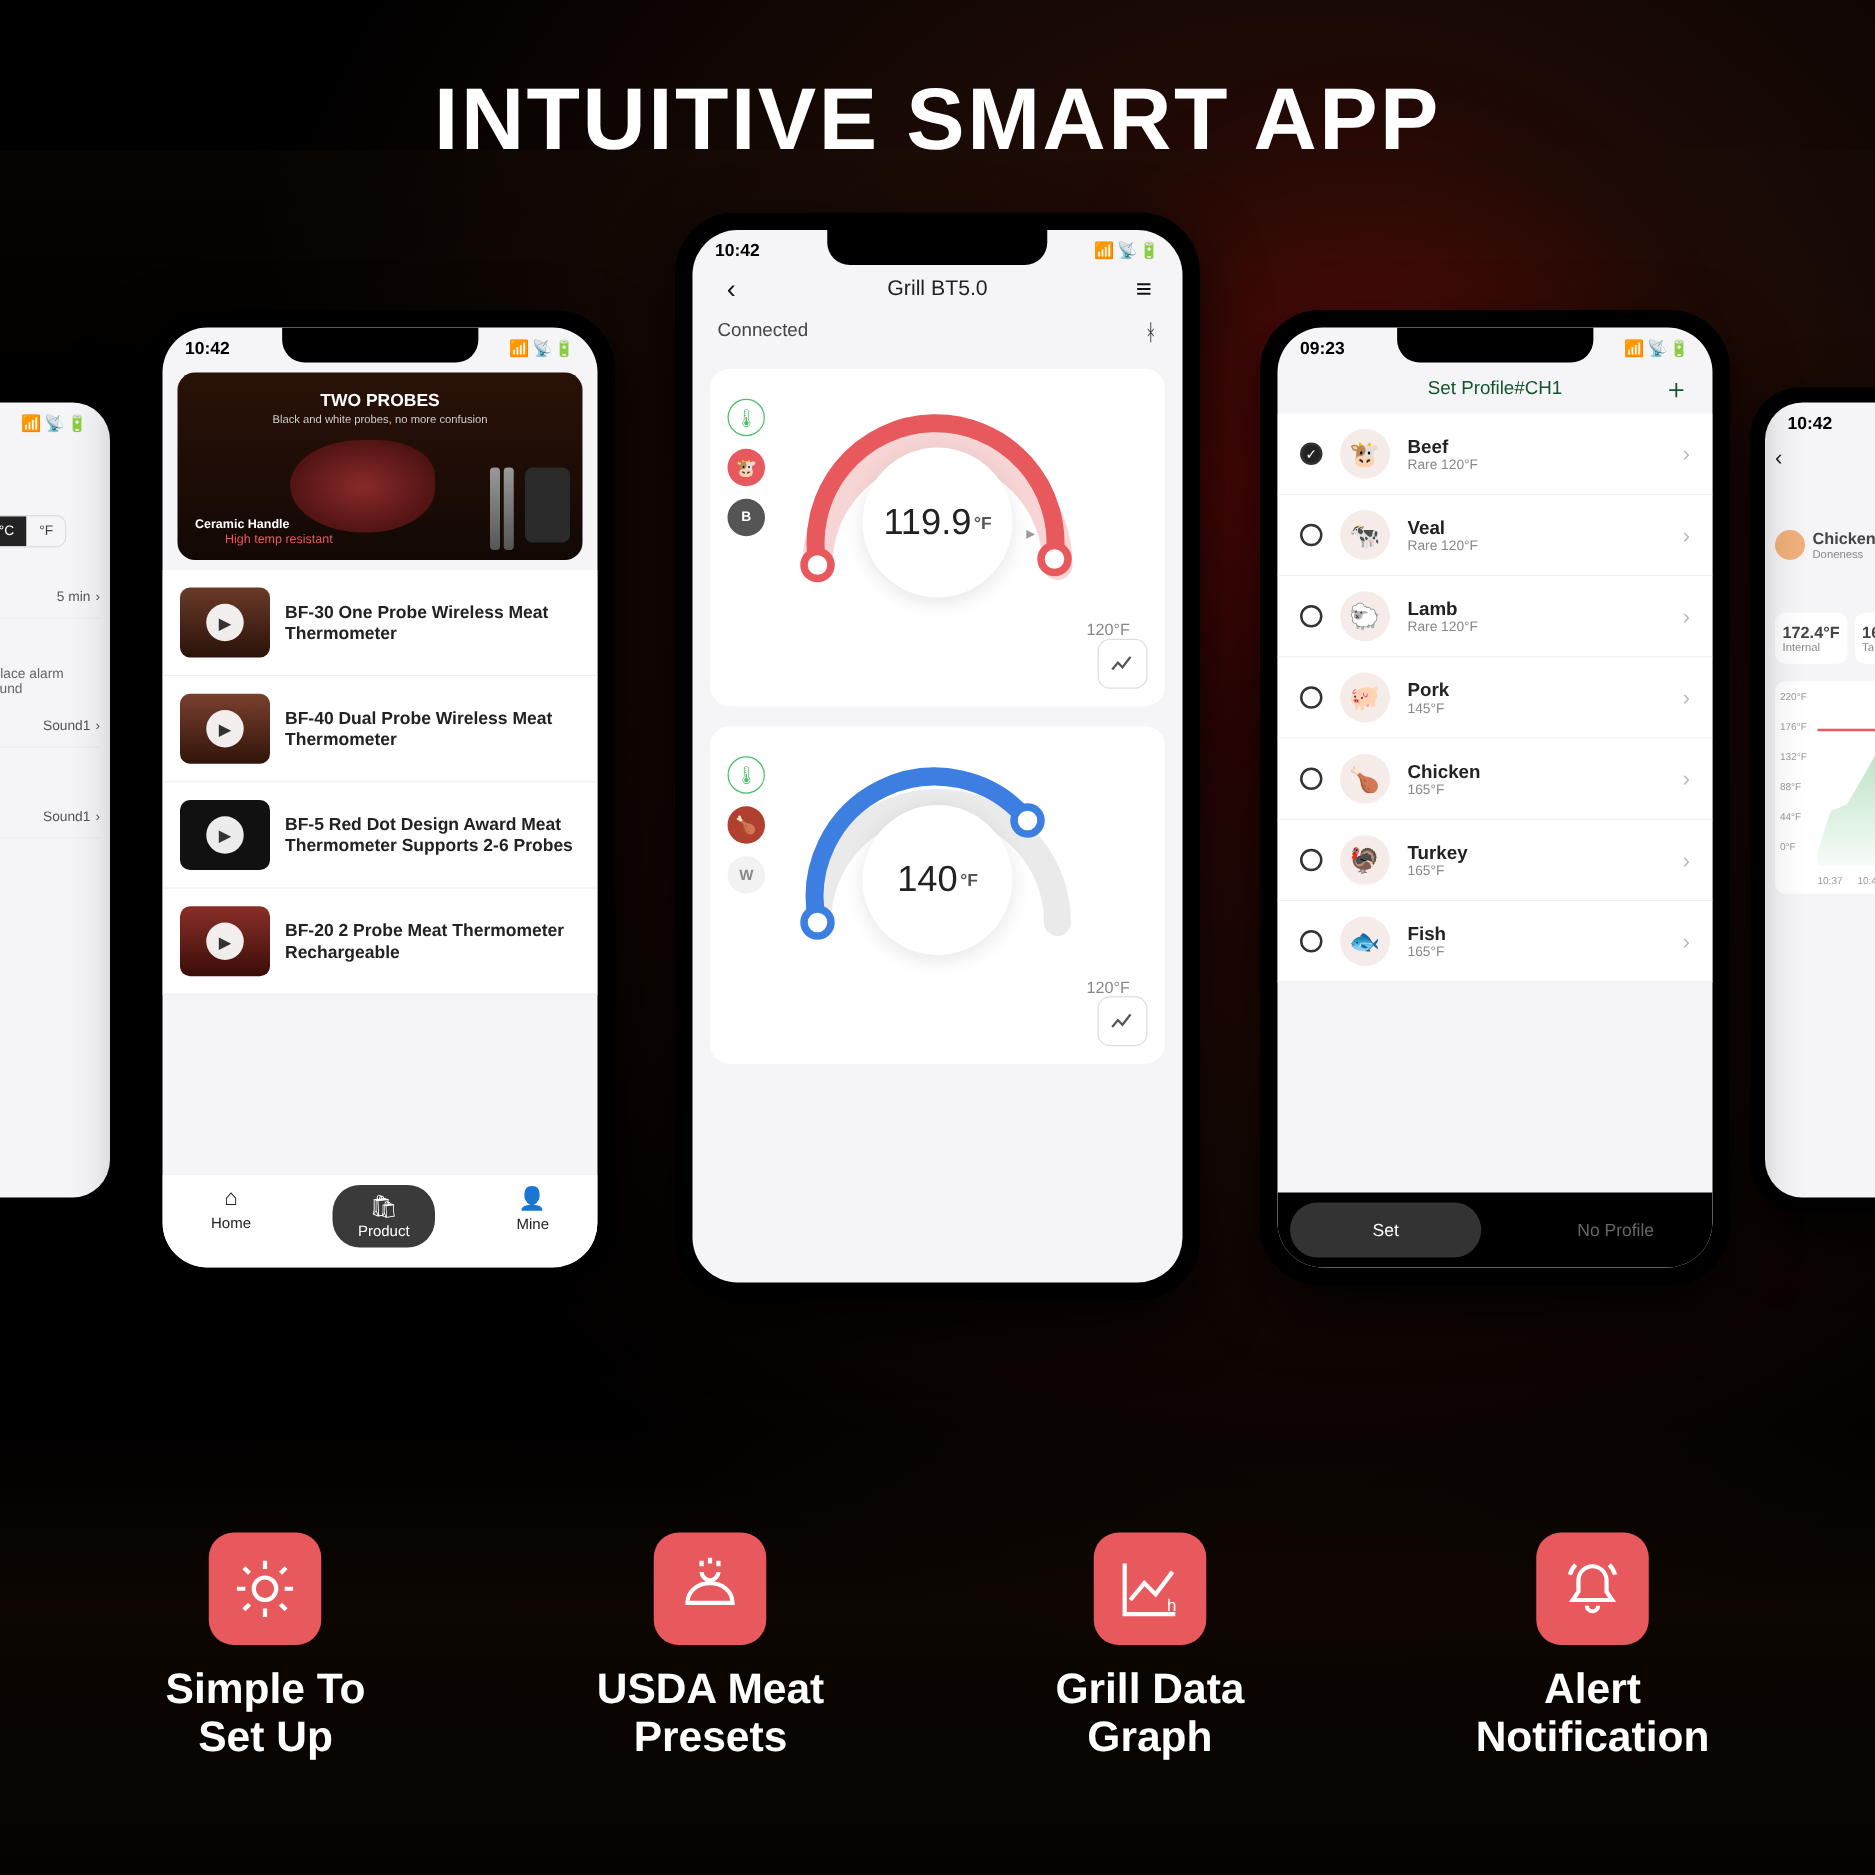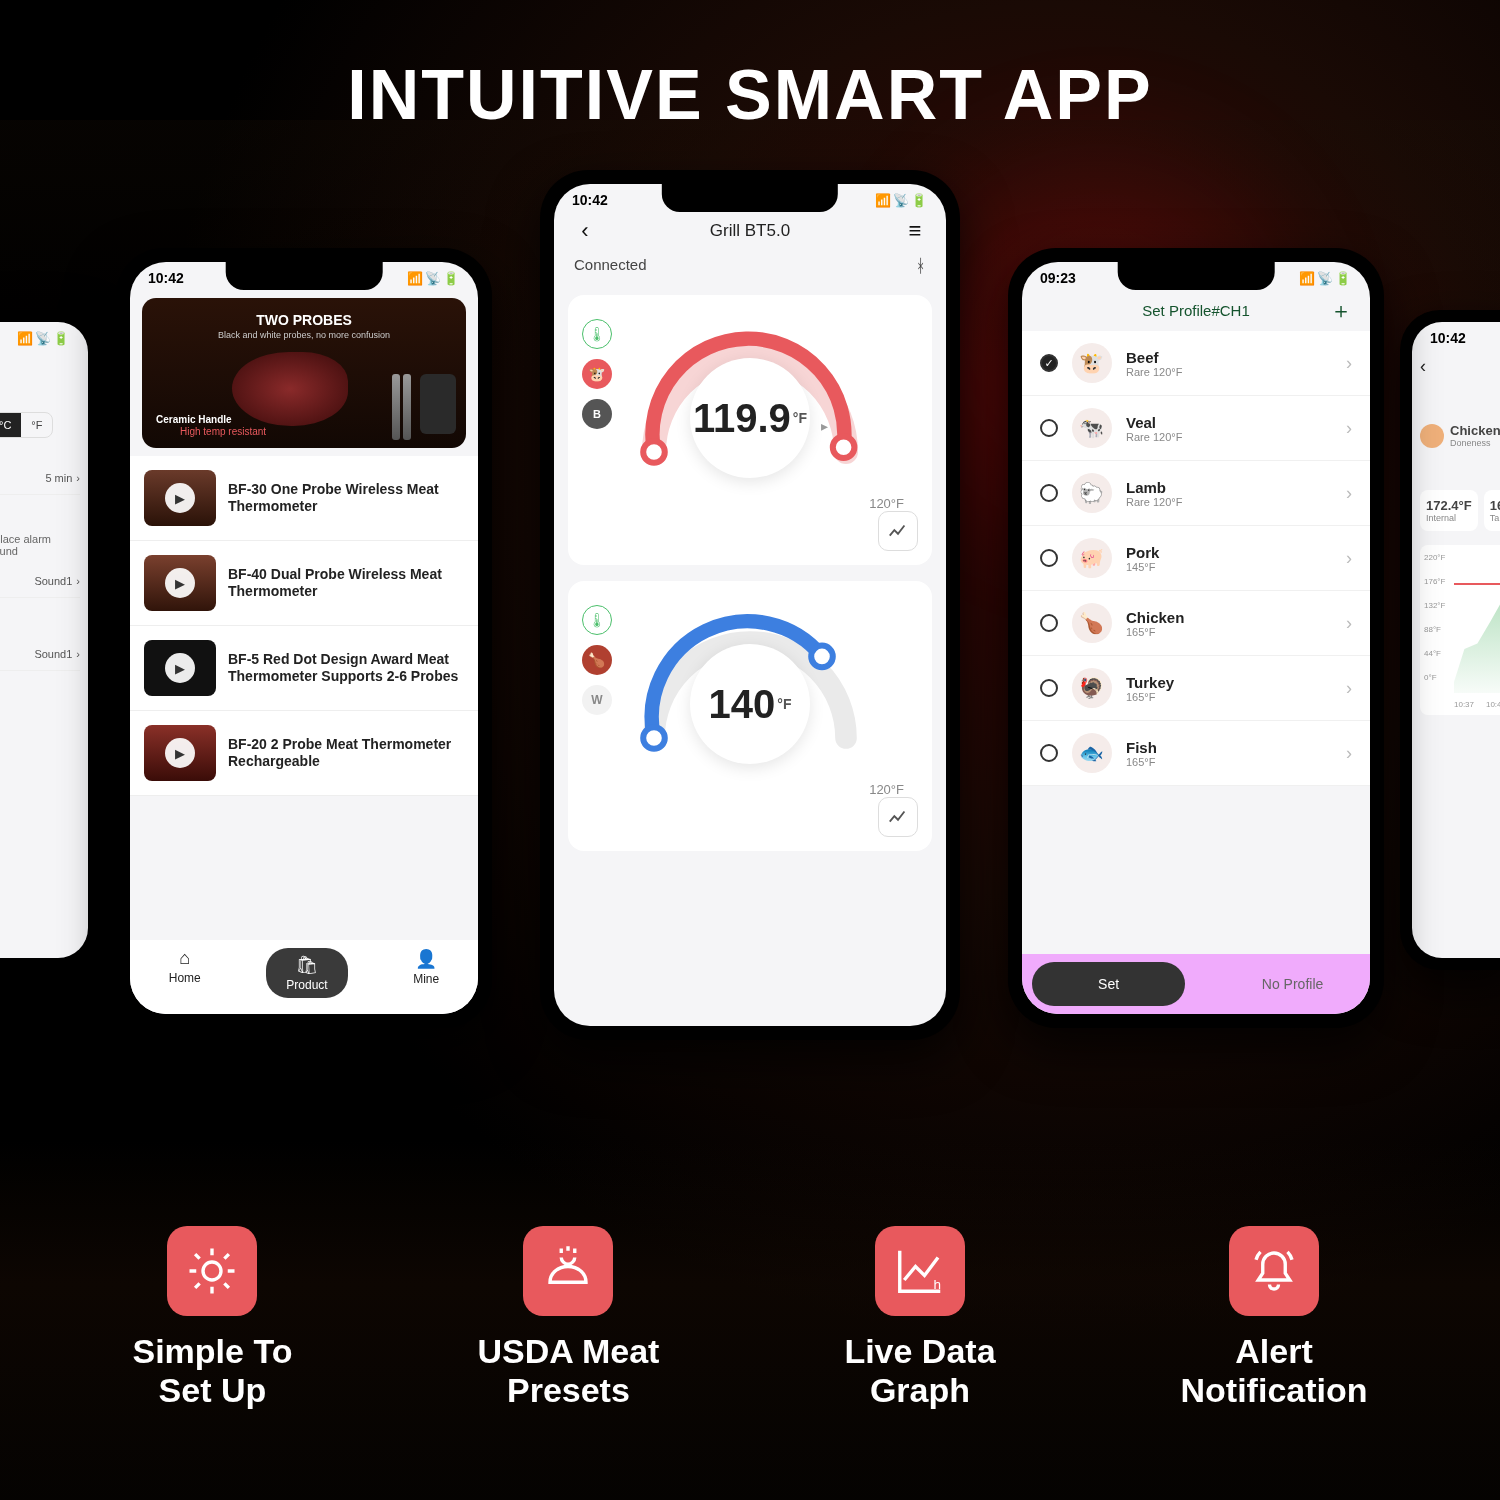--- a/index.html
+++ b/index.html
@@ -70,21 +70,21 @@
     position:relative;min-height:270px;
   }
   .gauge-wrap{position:relative;width:240px;height:170px;margin:0 auto;}
   .gauge-wrap svg{width:100%;height:100%;}
   .gauge-center{
     position:absolute;left:50%;top:62%;transform:translate(-50%,-50%);
     background:#fff;border-radius:50%;width:120px;height:120px;
     display:flex;align-items:center;justify-content:center;
     box-shadow:0 4px 16px rgba(0,0,0,.1);
   }
-  .g-val{font-size:40px;font-weight:700;color:#222;text-align:center;}
+  .g-val{font-size:29px;font-weight:400;color:#222;text-align:center;}
   .g-unit{font-size:14px;font-weight:600;color:#555;margin-left:2px;}
   .g-pointer{position:absolute;right:-18px;top:50%;color:#999;font-size:14px;}
   .gauge-target{position:absolute;right:28px;bottom:54px;font-size:13px;color:#888;}
   .side-chips{position:absolute;left:14px;top:24px;display:flex;flex-direction:column;gap:10px;}
   .chip{width:30px;height:30px;border-radius:50%;display:flex;align-items:center;justify-content:center;font-size:14px;}
   .chip.therm{border:1.5px solid #4bbf6b;color:#4bbf6b;}
   .chip.cow{background:#e8595d;color:#fff;}
   .chip.gray{background:#555;color:#fff;font-size:11px;font-weight:700;}
   .chip.meat{background:#b04030;color:#fff;}
   .chip.w{background:#f2f2f2;color:#888;font-size:12px;font-weight:700;}
@@ -135,21 +135,21 @@
     display:flex;align-items:center;gap:14px;padding:12px 18px;background:#fff;border-bottom:1px solid #f0f0f0;
   }
   .radio{width:18px;height:18px;border:2px solid #333;border-radius:50%;flex:none;display:flex;align-items:center;justify-content:center;}
   .radio.checked{background:#222;}
   .radio.checked::after{content:"✓";color:#fff;font-size:11px;}
   .meat-ico{width:40px;height:40px;border-radius:50%;background:#f5ecea;display:flex;align-items:center;justify-content:center;font-size:20px;}
   .meat-text{flex:1;}
   .meat-name{font-size:15px;font-weight:700;color:#222;}
   .meat-sub{font-size:11px;color:#888;}
   .chev{color:#bbb;font-size:18px;}
-  .profile-footer{margin-top:auto;display:flex;background:#f0abfc;gap:20px;}
+  .profile-footer{margin-top:auto;display:flex;background:#000000;gap:20px;}
   .pf-btn{flex:1;text-align:center;padding:14px 0;font-size:14px;}
   .pf-btn.primary{background:#333;color:#fff;border-radius:22px;margin:8px 10px;flex:0 0 44%;}
   .pf-btn.secondary{color:#666;align-self:center;}
 
   
   .farL-body{padding:6px 8px;font-size:11px;color:#444;}
   .unit-toggle{display:inline-flex;border:1px solid #ddd;border-radius:8px;overflow:hidden;margin:56px 0 24px;}
   .unit-toggle span{padding:6px 10px;}
   .unit-toggle span.on{background:#222;color:#fff;}
   .sel-row{display:flex;justify-content:flex-end;align-items:center;gap:4px;padding:10px 0;border-bottom:1px solid #eee;color:#555;}
@@ -508,21 +508,21 @@
     <div class="feat-label"><span>USDA Meat</span><br><span>Presets</span></div>
   </div>
   <div class="feat">
     <div class="feat-ico">
       <svg viewBox="0 0 48 48">
           <path d="M6 6v36h36"></path>
           <path d="M10 32l10-12 8 8 12-16"></path>
           <text x="36" y="40" font-size="12" fill="#fff" stroke="none">h</text>
         </svg>
     </div>
-    <div class="feat-label"><span>Live Data</span><br><span>Graph</span></div>
+    <div class="feat-label"><span>Grill Data</span><br><span>Graph</span></div>
   </div>
   <div class="feat">
     <div class="feat-ico">
       <svg viewBox="0 0 48 48">
           <path d="M24 8a10 10 0 0 1 10 10v8l4 6H10l4-6v-8A10 10 0 0 1 24 8z"></path>
           <path d="M20 36a4 4 0 0 0 8 0"></path>
           <path d="M8 14c1-4 4-7 4-7M40 14c-1-4-4-7-4-7"></path>
         </svg>
     </div>
     <div class="feat-label"><span>Alert</span><br><span>Notification</span></div>

